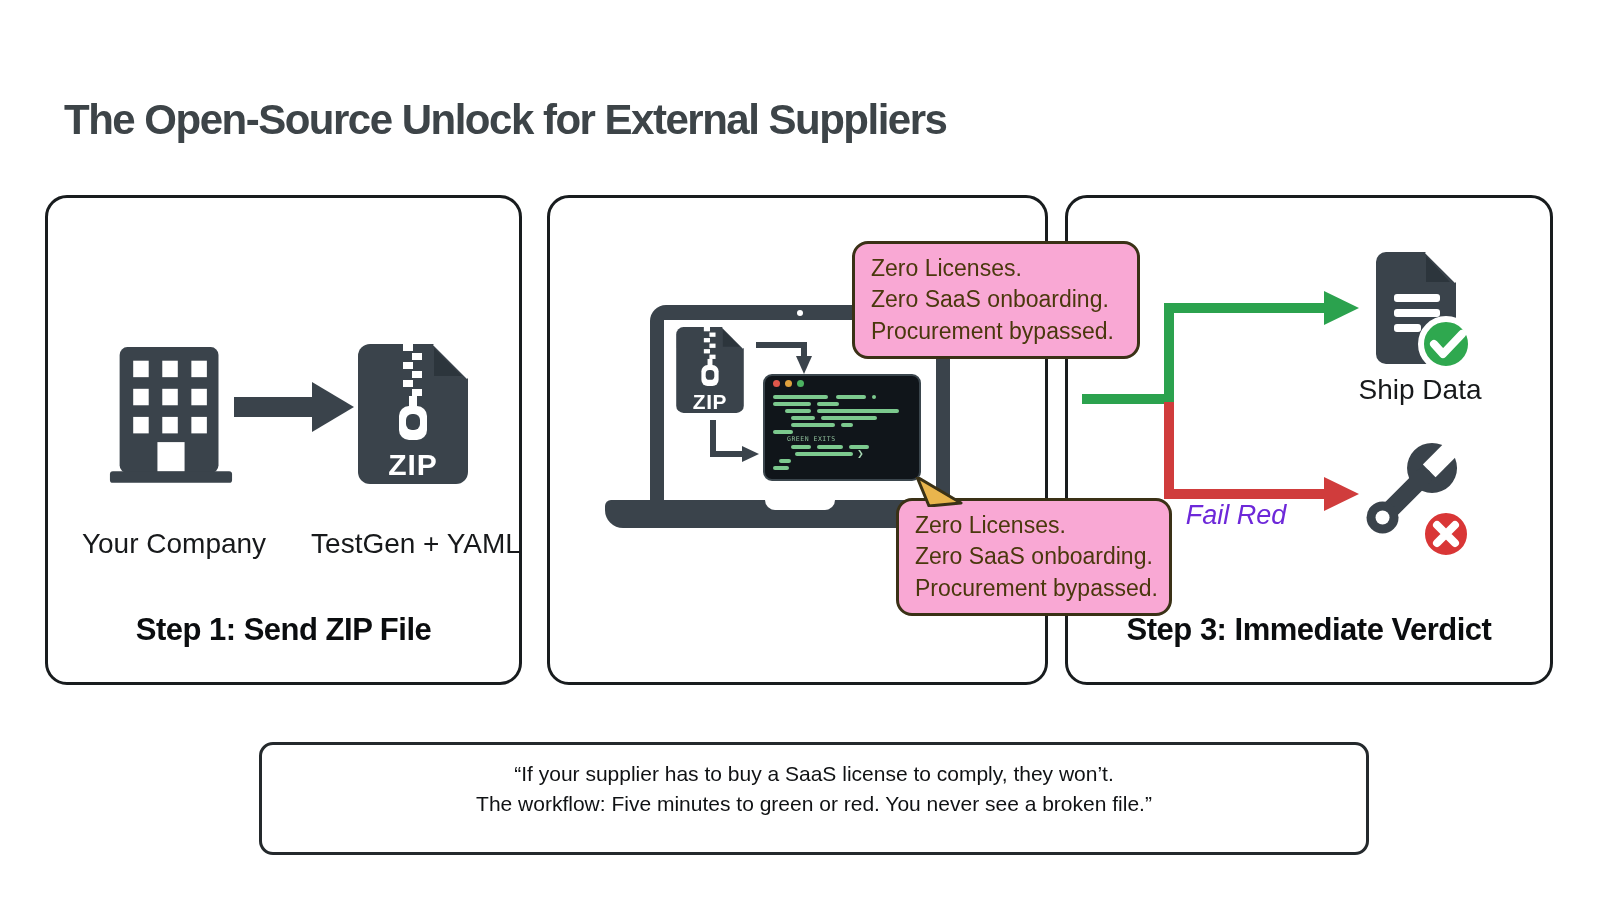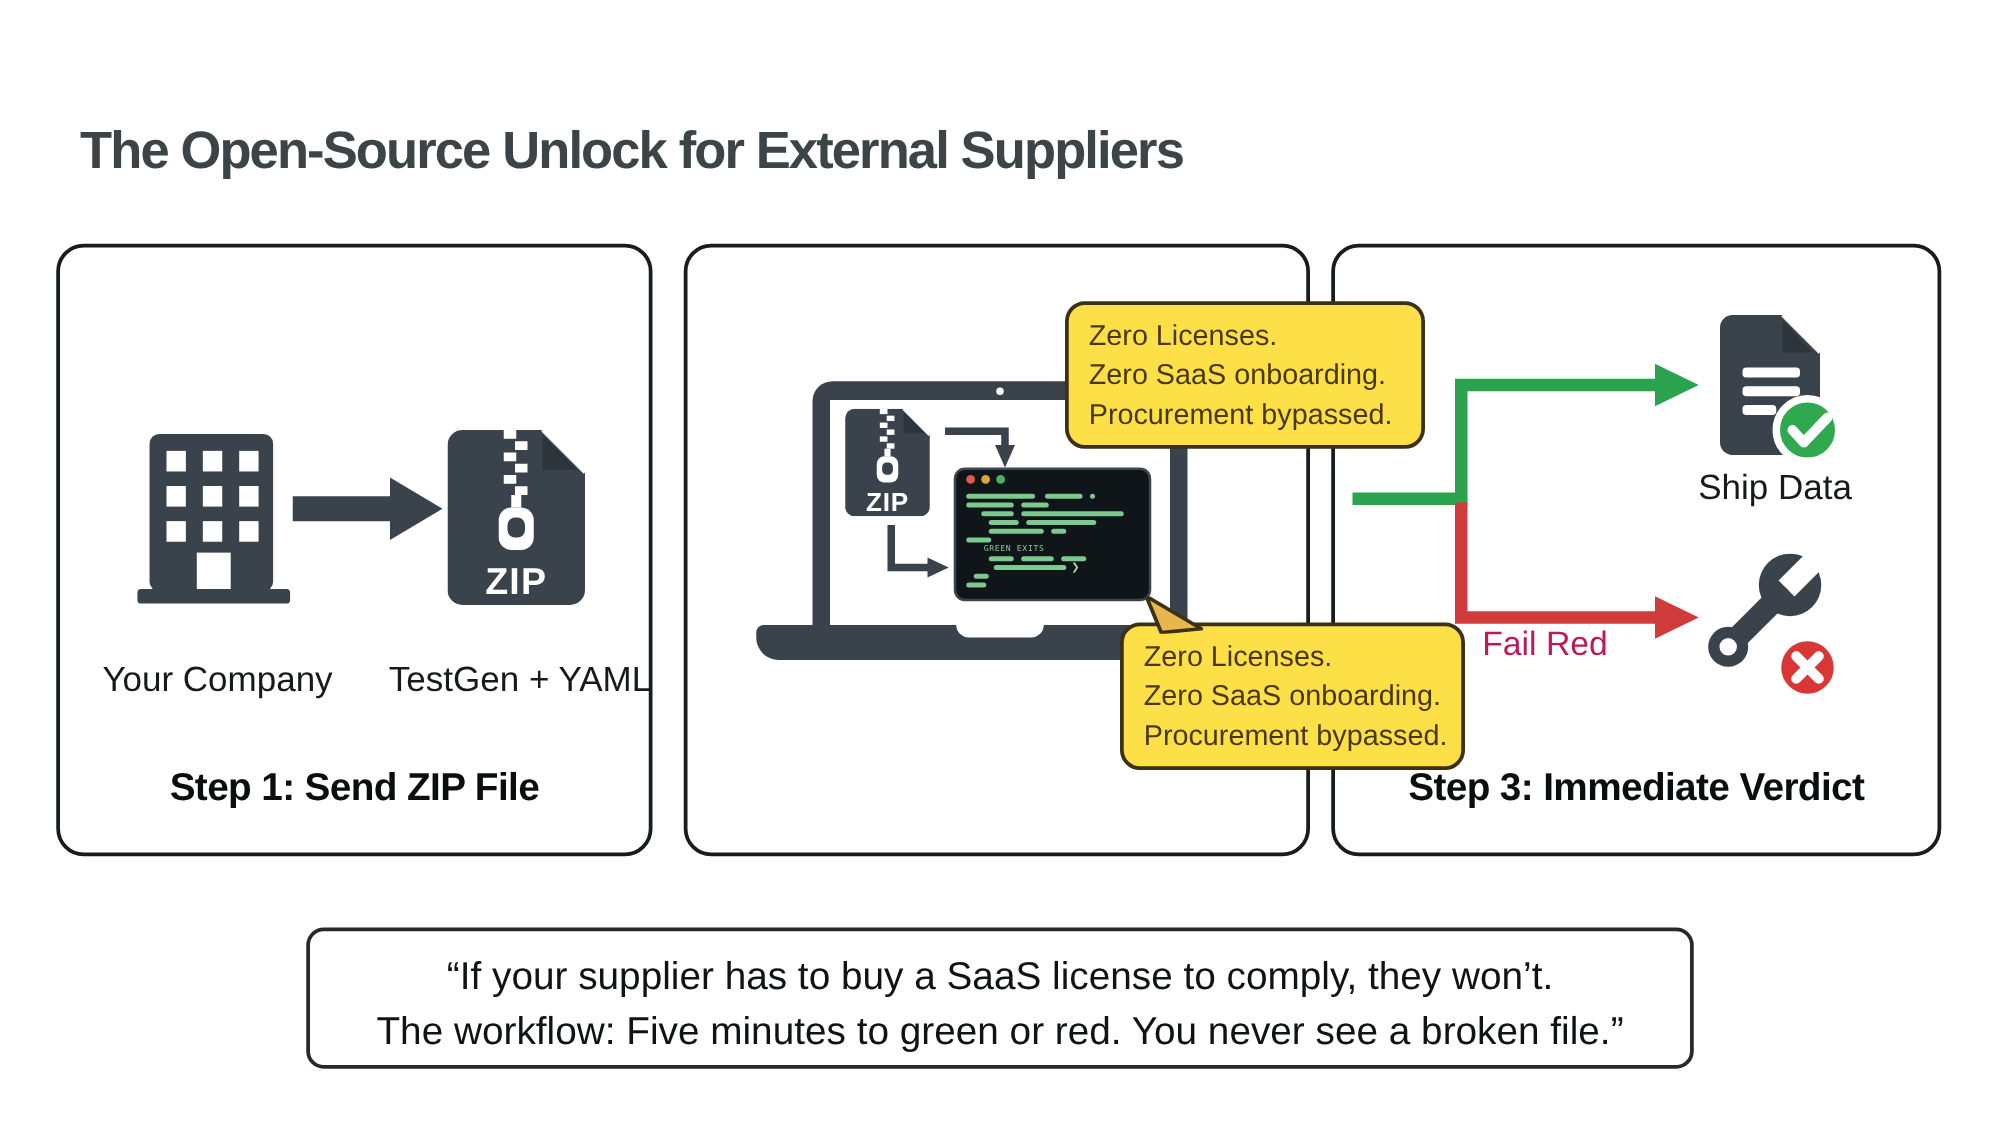--- a/index.html
+++ b/index.html
@@ -48,43 +48,43 @@
   .tdot.r { background:#e0574b; } .tdot.y { background:#dfa13d; } .tdot.g { background:#4cb261; }
   .term-body { padding:2px 8px 0 8px; }
   .tline { display:flex; align-items:center; height:7px;text-align:center; }
   .tbar  { height:4px; background:#7cc98e; border-radius:2px; flex:none; }
   .tdot2 { width:4px; height:4px; background:#7cc98e; border-radius:50%; margin-left:6px; flex:none; }
   .ttext { color:#8fbf9b; font-size:6.5px; font-family:"DejaVu Sans Mono", monospace;
            letter-spacing:0.5px; height:8px; line-height:8px; }
   .tchev { color:#a8d9b4; font-size:8px; margin-left:4px; line-height:5px; }
 
   
-  .callout { position:absolute; background:#fde047; border:3px solid #3a3116; border-radius:16px;
+  .callout { position:absolute; background:#f9a8d4; border:3px solid #3a3116; border-radius:16px;
              color:#4a380d; font-size:23px; line-height:1.36; padding:9px 16px; z-index:6; }
   .callout .line { white-space:nowrap; }
   .callout-top    { left:852px; top:241px; width:250px; }
   .callout-bottom { left:896px; top:498px; width:238px; }
   .callout-bottom .line:first-child { font-weight:bold; }
   .tail { position:absolute; top:-24px; left:14px; }
 
   
   .flow3 { position:absolute; left:0; top:0; pointer-events:none; }
   .pass-label { position:absolute; left:58px; top:52px;  width:220px; text-align:center;
                 font-size:27px; font-weight:500; color:#2ba24e; }
   .fail-label { position:absolute; left:58px; top:302px; width:220px; text-align:center;
-                font-size:27px; font-weight:500; color:#be185d; }
+                font-size:27px; font-weight:500; color:#6d28d9;font-style:italic; }
   .shipicon  { position:absolute; left:294px; top:52px; }
   .fixicon   { position:absolute; left:290px; top:236px; }
   .lbl-ship  { left:262px; width:180px; top:176px; }
   .lbl-fix   { left:262px; width:180px; top:360px; }
 
   
-  .quote { position:absolute; left:245px; top:742px; width:1110px; height:113px;
+  .quote { position:absolute; left:259px; top:742px; width:1110px; height:113px;
            border:3px solid #24292c; border-radius:14px; box-sizing:border-box; background:#fff;
-           text-align:center; font-size:31px; color:#101214; line-height:1.42; padding-top:14px; }
+           text-align:center; font-size:21px; color:#101214; line-height:1.42; padding-top:14px; }
   .quote div { white-space:nowrap; }
 </style>
 </head>
 <body>
 
 <h1 class="title">The Open-Source Unlock for External Suppliers</h1>
 
 <section class="panel p1">
   <svg class="bldg" width="126" height="140" viewBox="0 0 130 142">
     <rect x="12" y="2" width="102" height="130" rx="8" fill="#3a434b"></rect>

